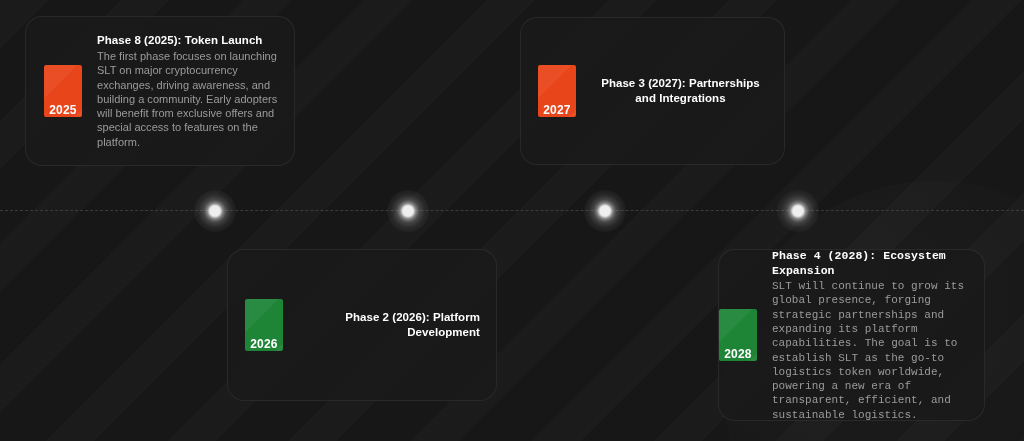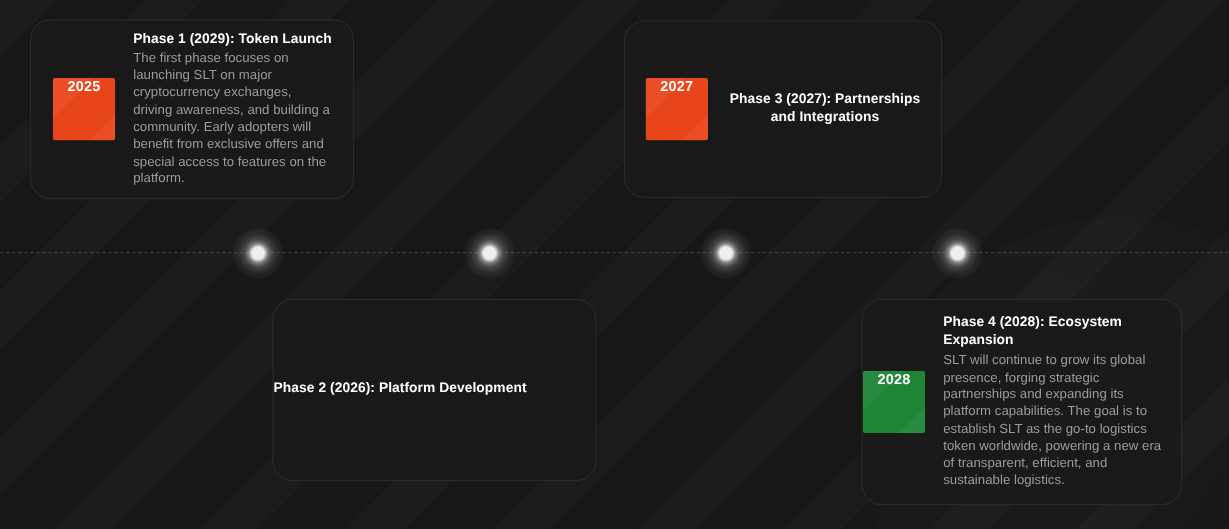--- a/index.html
+++ b/index.html
@@ -92,25 +92,25 @@
     border: 1px solid rgba(255,255,255,0.07);
     background: rgba(26,26,26,0.86);
     display: flex;
     align-items: center;
     padding: 0;
     overflow: hidden;
   }
 
   .badge {
     flex: 0 0 auto;
-    width: 52px;
+    width: 38px;
     height: 52px;
     border-radius: 2px;
     display: flex;
-    align-items: flex-start;
+    align-items: flex-end;
     justify-content: center;
     color: #ffffff;
     font-size: 12px;
     font-weight: bold;
     letter-spacing: 0.2px;
     background-image: repeating-linear-gradient(
       135deg,
       rgba(255,255,255,0.05) 0px,
       rgba(255,255,255,0.05) 24px,
       rgba(255,255,255,0.0) 24px,
@@ -142,29 +142,29 @@
     letter-spacing: 0.02px;
   }
 
   
   #card-1 { left: 25px;  top: 16px;  width: 270px; height: 150px; }
   #card-1 .badge     { margin-left: 18px; margin-right: 15px; }
   #card-1 .card-body { padding-right: 16px; }
 
   #card-2 { left: 227px; top: 249px; width: 270px; height: 152px; }
   #card-2 .badge     { margin-left: 17px; margin-right: 15px; }
-  #card-2 .card-body { padding-right: 16px; }
+  #card-2 .card-body { padding-right: 16px; text-align: right; }
 
   #card-3 { left: 520px; top: 17px;  width: 265px; height: 148px; }
   #card-3 .badge     { margin-left: 17px; margin-right: 15px; }
   #card-3 .card-body { padding-right: 14px; text-align: center; }
 
   #card-4 { left: 718px; top: 249px; width: 267px; height: 172px; }
   #card-4 .badge     { margin-right: 15px; }
-  #card-4 .card-body { padding-right: 14px; }
+  #card-4 .card-body { padding-right: 14px; font-family: Liberation Mono, monospace; }
 </style>
 </head>
 <body>
 
 <div id="roadmap">
 
   <div class="corner-sheen"></div>
 
   <div class="timeline-line"></div>
 
@@ -183,26 +183,29 @@
   <div class="timeline-dot" style="left:798px;">
     <div class="glow"></div>
     <div class="core"></div>
   </div>
 
   <div class="phase-card" id="card-1">
     <div class="badge orange">
       <span>2025</span>
     </div>
     <div class="card-body">
-      <div class="card-title">Phase 1 (2029): Token Launch</div>
+      <div class="card-title">Phase 8 (2025): Token Launch</div>
       <div class="card-desc">The first phase focuses on launching SLT on major cryptocurrency exchanges, driving awareness, and building a community. Early adopters will benefit from exclusive offers and special access to features on the platform.</div>
     </div>
   </div>
 
   <div class="phase-card" id="card-2">
+    <div class="badge green">
+      <span>2026</span>
+    </div>
     <div class="card-body">
       <div class="card-title">Phase 2 (2026): Platform Development</div>
     </div>
   </div>
 
   <div class="phase-card" id="card-3">
     <div class="badge orange">
       <span>2027</span>
     </div>
     <div class="card-body">

